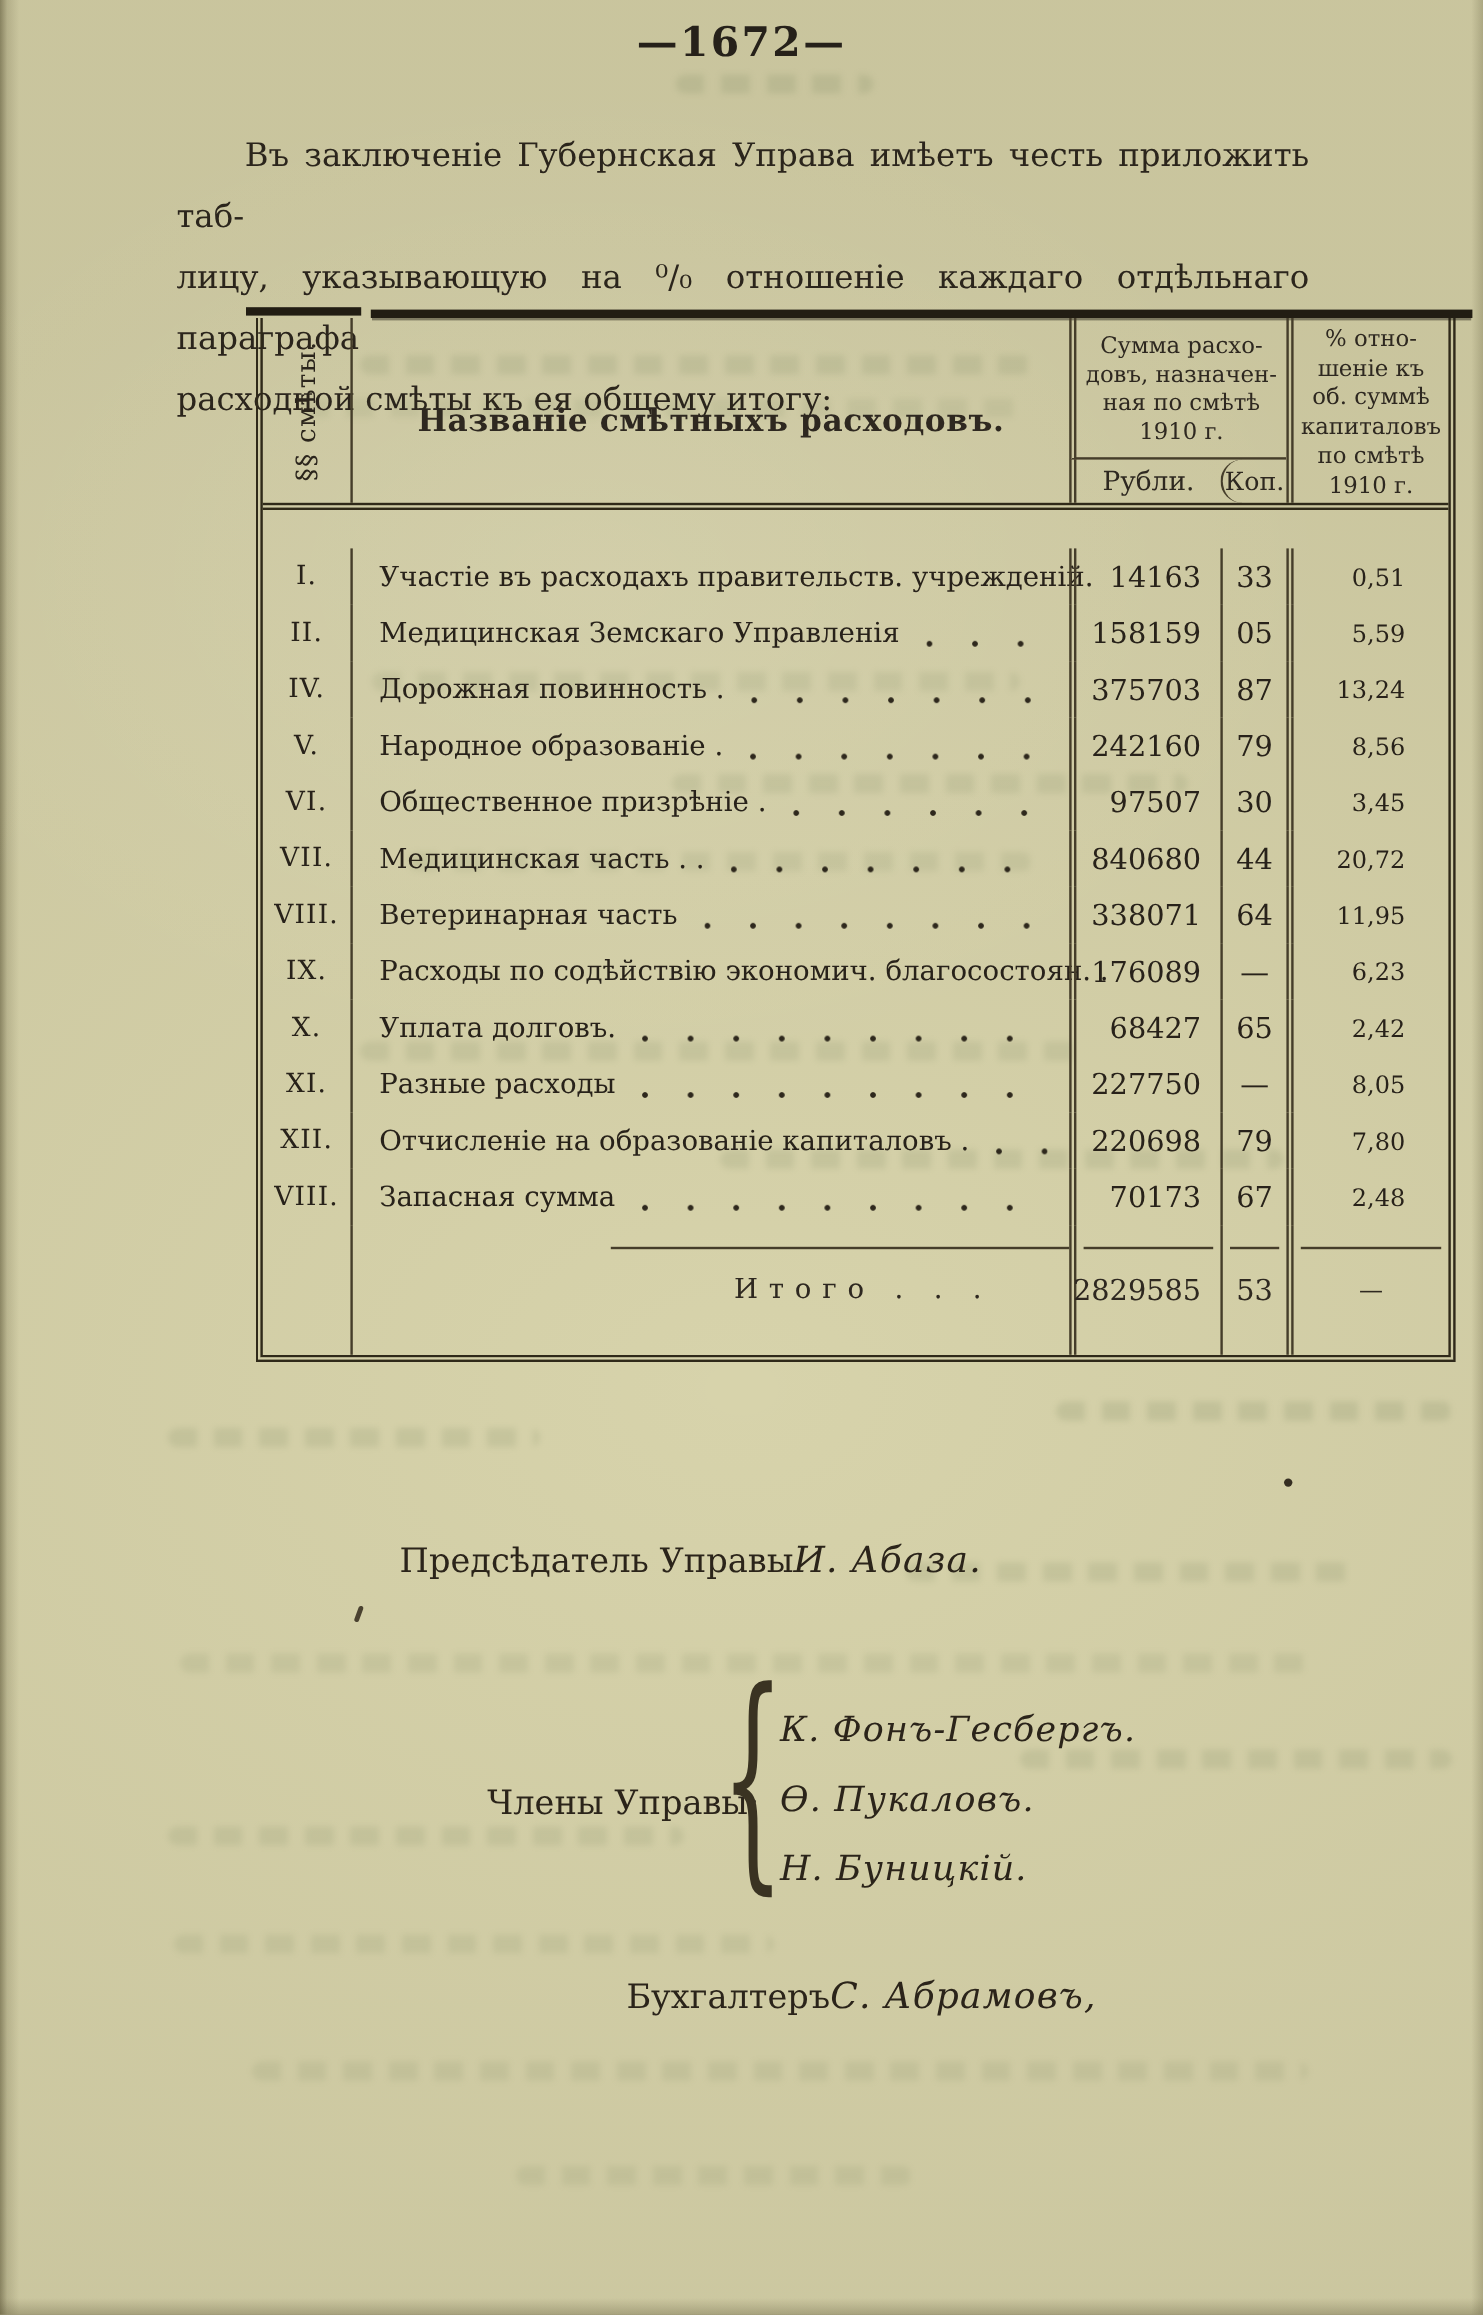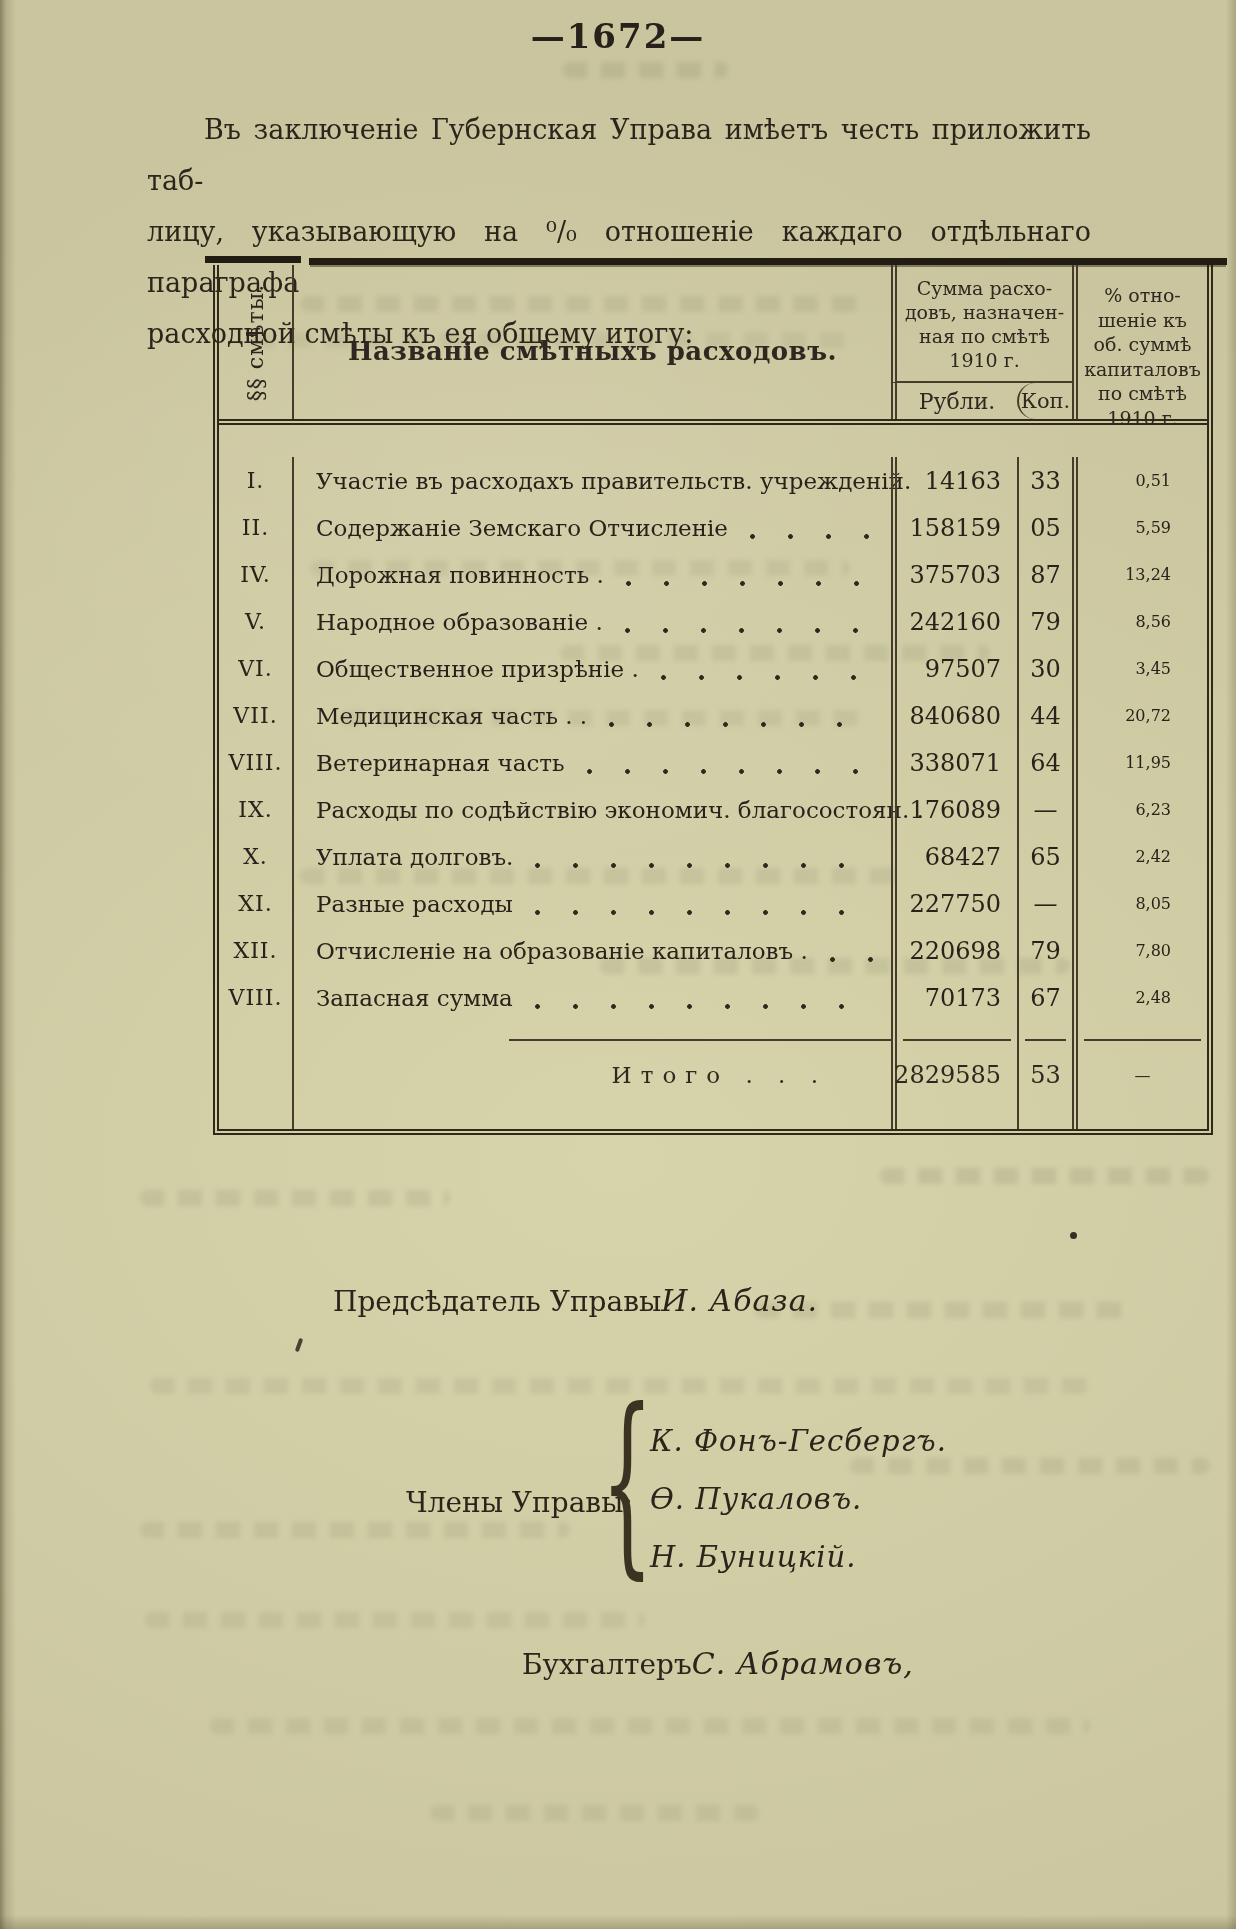--- a/index.html
+++ b/index.html
@@ -35,34 +35,34 @@
     border-bottom:6px double #2f2919; }
   .cell { position:relative; display:flex; align-items:center; }
   .bl1 { border-left:2px solid #453d2a; }
   .bl2 { border-left:6px double #453d2a; }
   .h-sect { grid-row:1/3; justify-content:center; }
   .h-sect .rot { transform:rotate(-90deg); white-space:nowrap; font-size:22px; letter-spacing:1px; color:#2b251c; }
   .h-name { grid-row:1/3; justify-content:center; font-weight:bold; font-size:26px; letter-spacing:0.5px; padding-top:18px; }
   .h-sum { grid-column:3/5; border-bottom:2px solid #453d2a; flex-direction:column; justify-content:center;
     font-size:19px; line-height:24px; text-align:center; padding-top:2px; }
   .h-pct { grid-row:1/3; flex-direction:column; justify-content:flex-start; font-size:19px; line-height:24.5px;
-    text-align:center; padding-top:18px; }
+    text-align:center; padding-top:5px; }
   .h-rub { justify-content:center; font-size:22px; }
   .h-kop { justify-content:center; font-size:21px; }
   .tbody { padding-top:32px; }
   .t-row { display:grid; grid-template-columns:73px 599px 126px 55px 135px; height:47px; font-size:23px; color:#28221a; }
   .c-num { justify-content:center; font-size:22px; letter-spacing:1px; }
   .c-name { padding-left:22px; }
   .c-name .nm { white-space:nowrap; }
   .leader { flex:1; height:5px; align-self:center; transform:translateY(9px); margin:0 18px 0 22px;
     background-image:radial-gradient(circle at 2.5px 2.5px, #2e281d 2px, transparent 2.7px);
     background-size:38px 5px; background-repeat:repeat-x; }
   .c-rub { justify-content:flex-end; padding-right:16px; font-size:24px; }
   .c-kop { justify-content:center; font-size:24px; }
-  .c-pct { justify-content:flex-end; padding-right:36px; font-size:16px; }
+  .c-pct { justify-content:flex-end; padding-right:36px; font-size:20px; }
   .t-total { display:grid; grid-template-columns:73px 599px 126px 55px 135px; height:108px; font-size:24px; }
   .t-total .cell { align-items:center; }
   .rule-full::before { content:""; position:absolute; left:6px; right:6px; top:18px; height:2px; background:#453d2a; }
   .rule-part::before { content:""; position:absolute; left:36%; right:0; top:18px; height:2px; background:#453d2a; }
   .total-label { justify-content:flex-end; padding-right:64px; letter-spacing:9px; font-size:23px; }
   .t-total .c-pct { justify-content:center; padding-right:0; }
 
   
   .sig { position:absolute; white-space:nowrap; color:#2b241a; }
   .sig .roman { font-size:28px; }
@@ -140,21 +140,21 @@
 
       </div>
       <div class="cell c-rub bl2">14163</div>
       <div class="cell c-kop bl1">33</div>
       <div class="cell c-pct bl2">0,51</div>
     </div>
 
     <div class="t-row">
       <div class="cell c-num">II.</div>
       <div class="cell c-name bl1">
-        <span class="nm">Содержаніе Земскаго Отчисленіе</span>
+        <span class="nm">Медицинская Земскаго Управленія</span>
         <span class="leader"></span>
       </div>
       <div class="cell c-rub bl2">158159</div>
       <div class="cell c-kop bl1">05</div>
       <div class="cell c-pct bl2">5,59</div>
     </div>
 
     <div class="t-row">
       <div class="cell c-num">IV.</div>
       <div class="cell c-name bl1">

